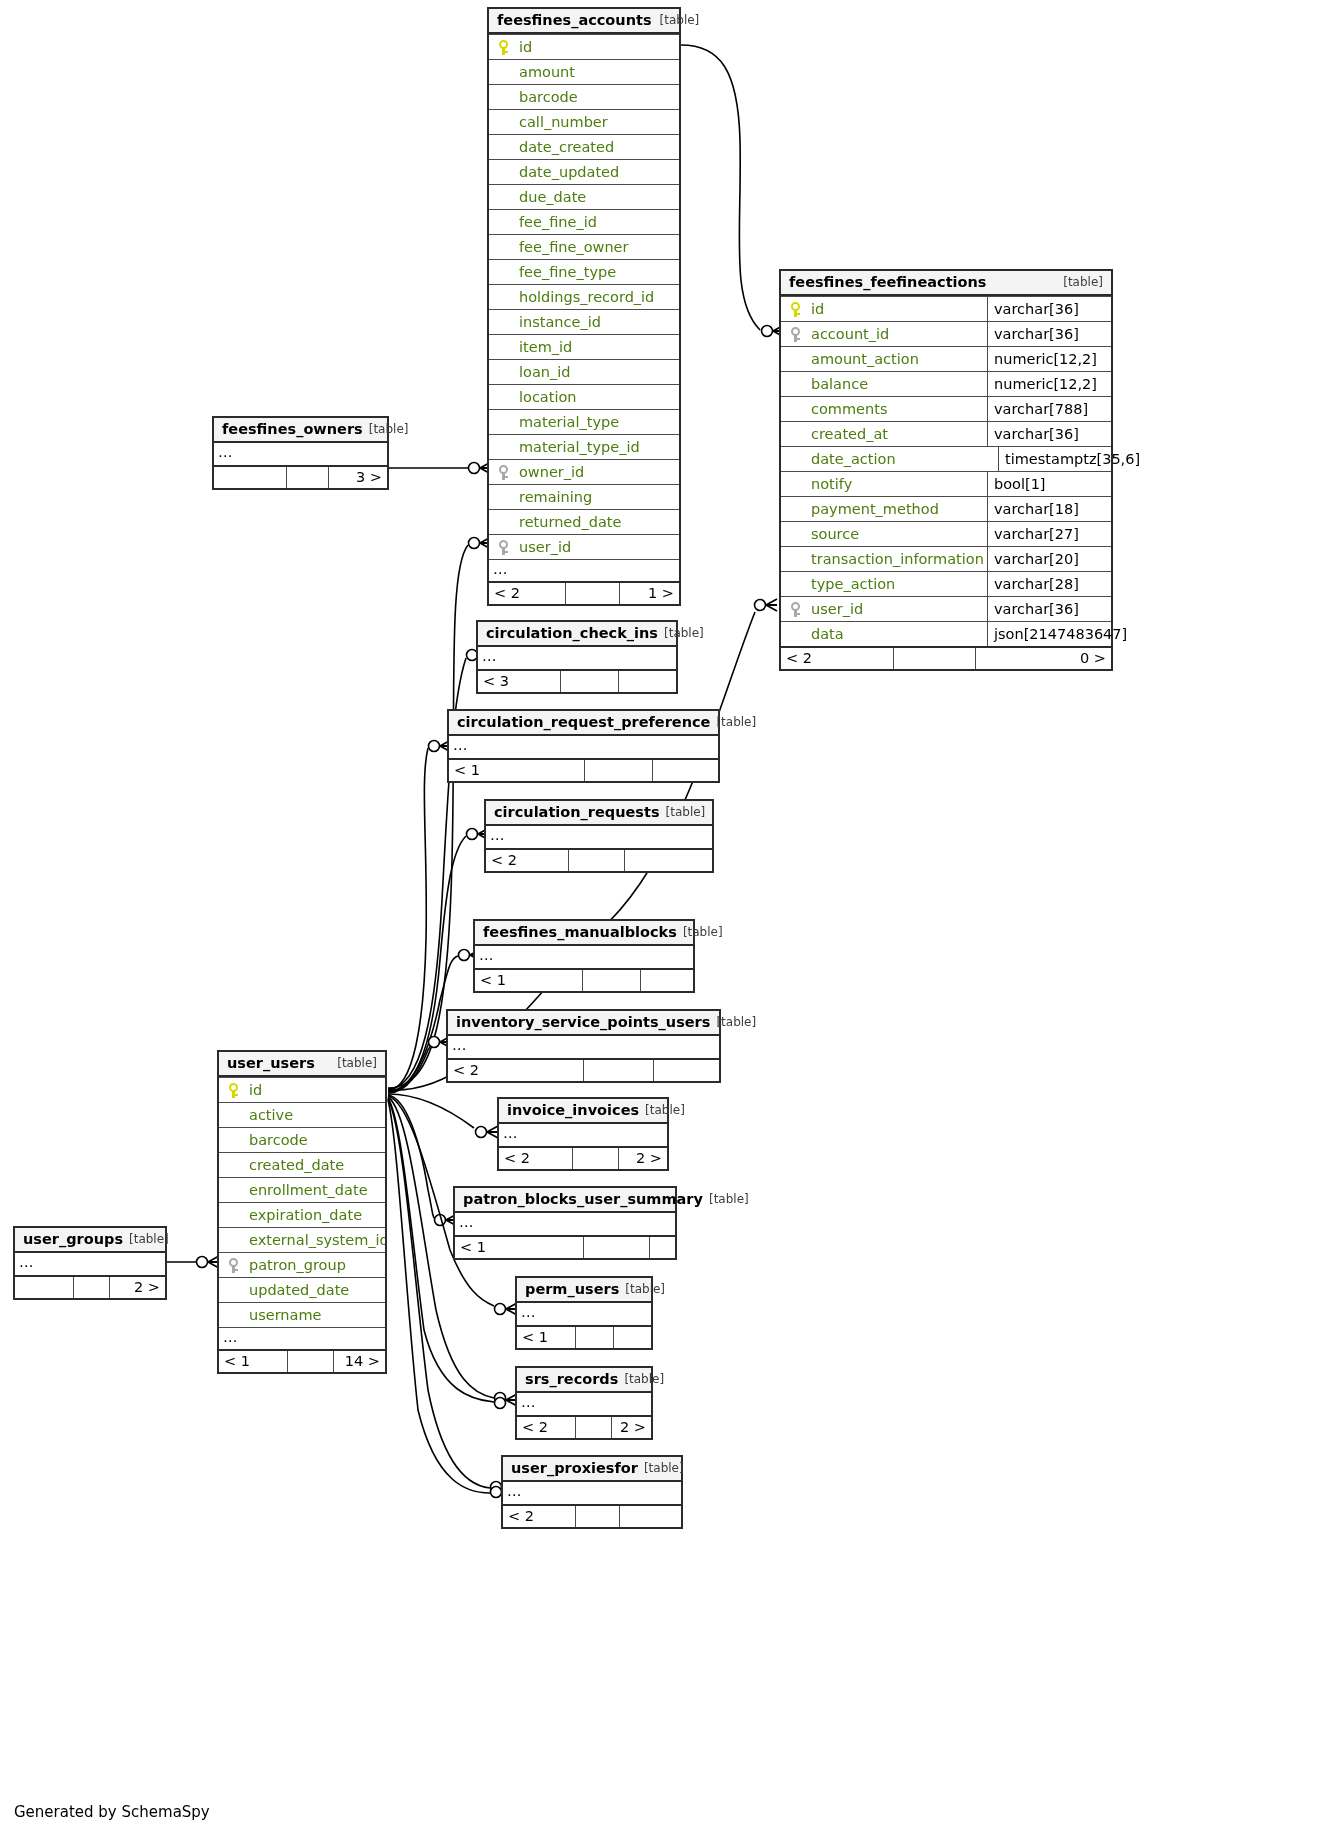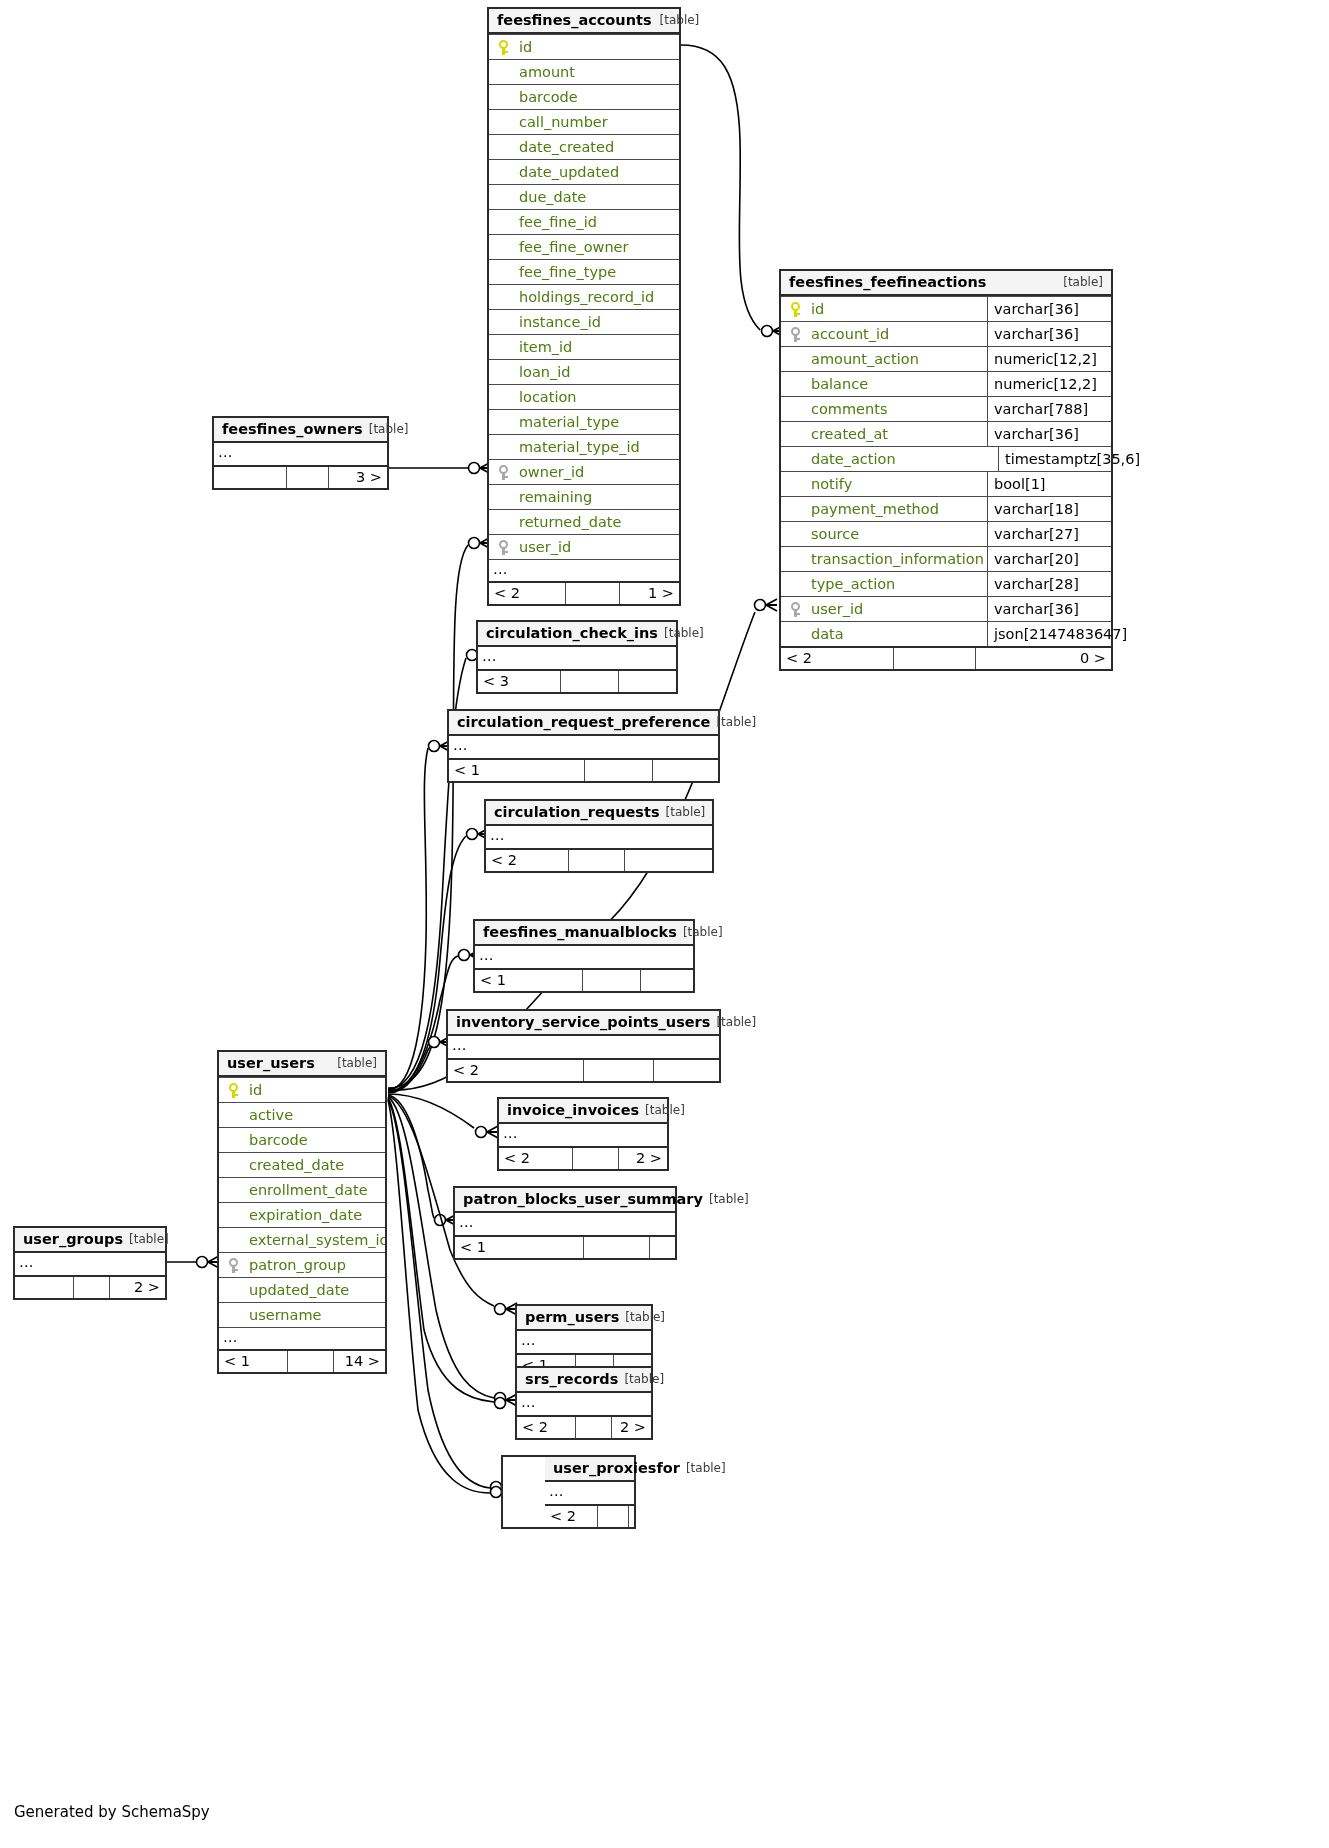--- a/index.html
+++ b/index.html
@@ -553,21 +553,21 @@
       <span class="ttag">[table]</span>
     </div>
     <div class="ellipsis-row first">…</div>
     <div class="foot">
       <span class="fc left" style="width:128px">&lt; 1</span>
       <span class="fc mid" style="width:66px"></span>
       <span class="fc right" style="flex:1"></span>
     </div>
   </div>
 
-  <div class="node compact" id="n-permusers" style="left:515px; top:1276px; width:138px;margin-top:28px;">
+  <div class="node compact" id="n-permusers" style="left:515px; top:1276px; width:138px;">
     <div class="title">
       <span class="tname">perm_users</span>
       <span class="ttag">[table]</span>
     </div>
     <div class="ellipsis-row first">…</div>
     <div class="foot">
       <span class="fc left" style="width:58px">&lt; 1</span>
       <span class="fc mid" style="width:38px"></span>
       <span class="fc right" style="flex:1"></span>
     </div>
@@ -579,21 +579,21 @@
       <span class="ttag">[table]</span>
     </div>
     <div class="ellipsis-row first">…</div>
     <div class="foot">
       <span class="fc left" style="width:58px">&lt; 2</span>
       <span class="fc mid" style="width:36px"></span>
       <span class="fc right" style="flex:1">2 &gt;</span>
     </div>
   </div>
 
-  <div class="node compact" id="n-proxiesfor" style="left:501px; top:1455px; width:135px;padding-left:42px;">
+  <div class="node compact" id="n-proxiesfor" style="left:501px; top:1455px; width:182px;">
     <div class="title">
       <span class="tname">user_proxiesfor</span>
       <span class="ttag">[table]</span>
     </div>
     <div class="ellipsis-row first">…</div>
     <div class="foot">
       <span class="fc left" style="width:72px">&lt; 2</span>
       <span class="fc mid" style="width:44px"></span>
       <span class="fc right" style="flex:1"></span>
     </div>

